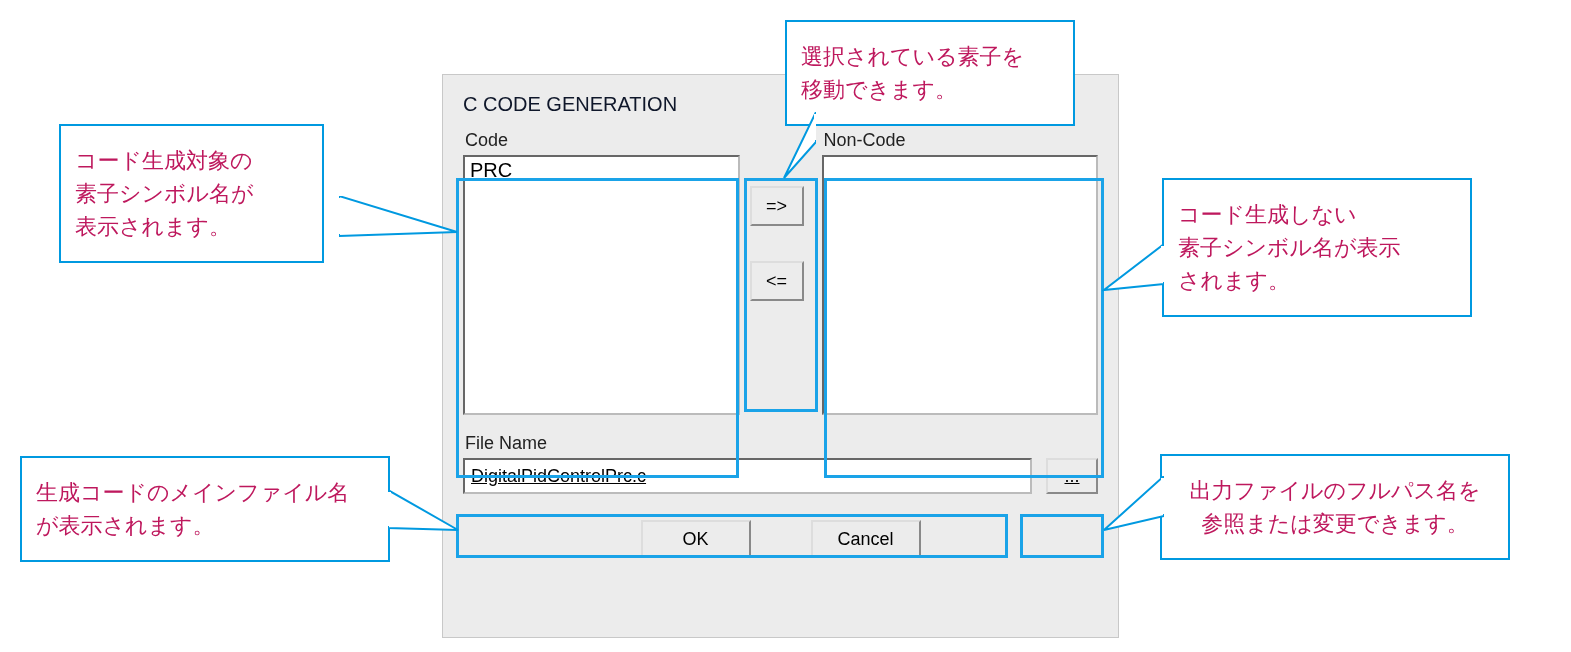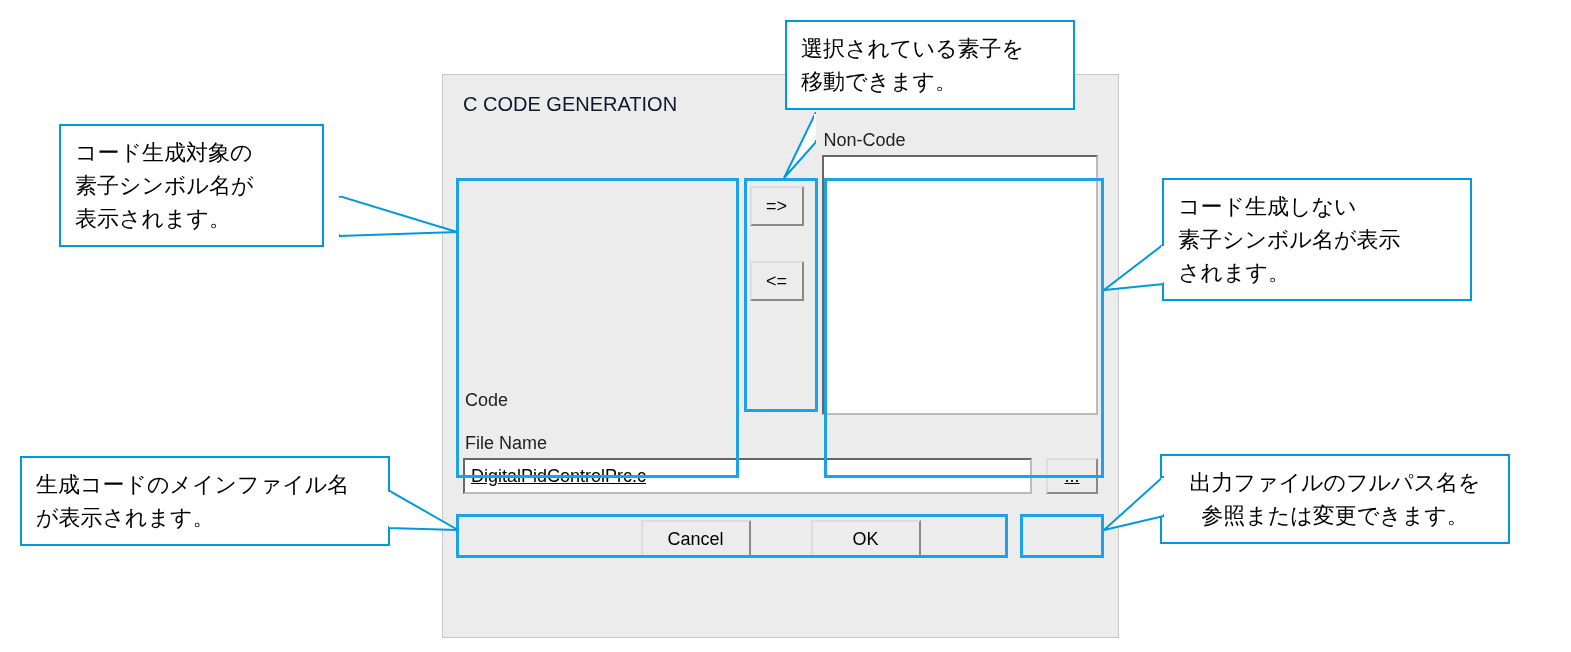--- a/index.html
+++ b/index.html
@@ -8,22 +8,22 @@
     font-family: "Meiryo", "MS Gothic", sans-serif;
     background: #ffffff;
     width: 1571px;
     height: 652px;
     position: relative;
   }
   .callout {
     position: absolute;
     border: 2px solid #0099e0;
     background: #ffffff;
-    padding: 10px 14px;
-    color: #000000;
+    padding: 18px 14px;
+    color: #be185d;
     font-size: 22px;
     line-height: 1.5;
     white-space: pre-line;
   }
   
   .dialog {
     position: absolute;
     left: 442px;
     top: 74px;
     width: 677px;
@@ -127,20 +127,23 @@
 </style>
 </head>
 <body>
 
 <div class="dialog">
   <div class="dialog-title">C CODE GENERATION</div>
 
   <div class="lists">
     <div class="list-group">
       <div class="list-label">Code</div>
+      <div class="listbox">
+        <div>PRC</div>
+      </div>
     </div>
 
     <div class="center-btns">
       <button class="win-btn">=&gt;</button>
       <button class="win-btn">&lt;=</button>
     </div>
 
     <div class="list-group">
       <div class="list-label">Non-Code</div>
       <div class="listbox"></div>
@@ -149,22 +152,22 @@
 
   <div class="file-row">
     <div class="list-label">File Name</div>
     <div class="file-input-row">
       <input class="filepath" value="DigitalPidControlPrc.c" style="">
       <button class="win-btn browse-btn">...</button>
     </div>
   </div>
 
   <div class="action-btns">
+    <button class="win-btn action-btn">OK</button>
     <button class="win-btn action-btn">Cancel</button>
-    <button class="win-btn action-btn">OK</button>
   </div>
 </div>
 
 <div class="hl" style="left:456px; top:178px; width:283px; height:300px;"></div>
 <div class="hl" style="left:744px; top:178px; width:74px; height:234px;"></div>
 <div class="hl" style="left:824px; top:178px; width:280px; height:300px;"></div>
 <div class="hl" style="left:456px; top:514px; width:552px; height:44px;"></div>
 <div class="hl" style="left:1020px; top:514px; width:84px; height:44px;"></div>
 
 <div class="callout" style="left:785px; top:20px; width:290px;">選択されている素子を

